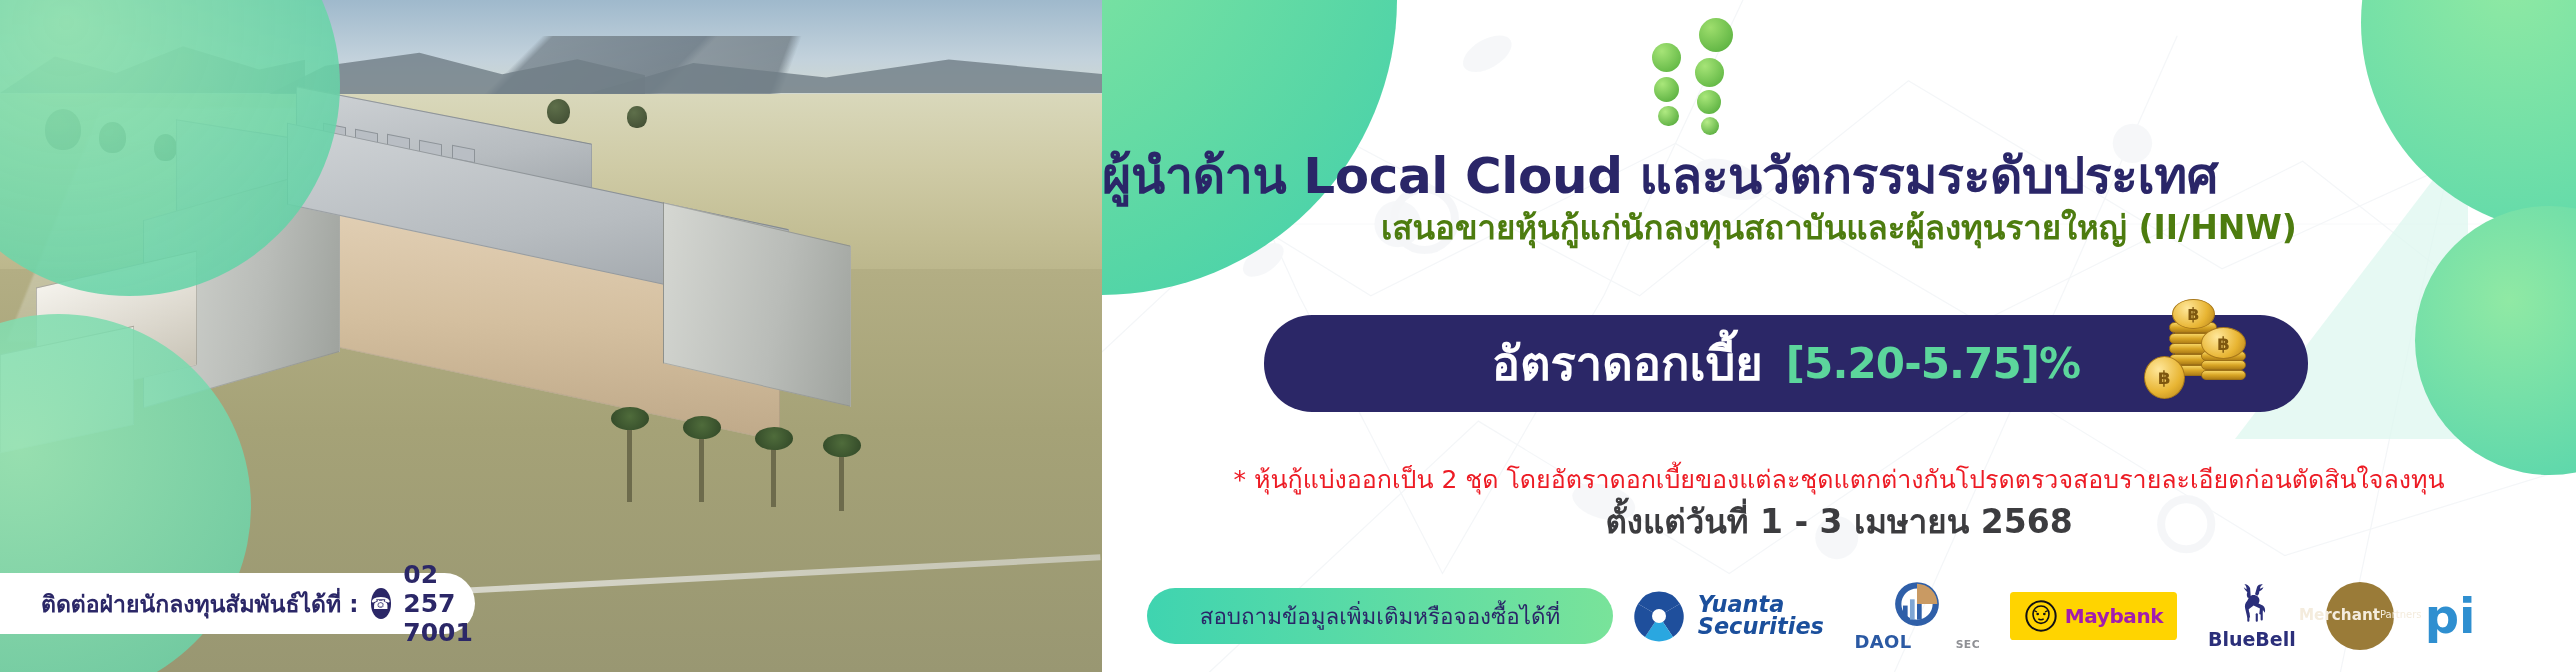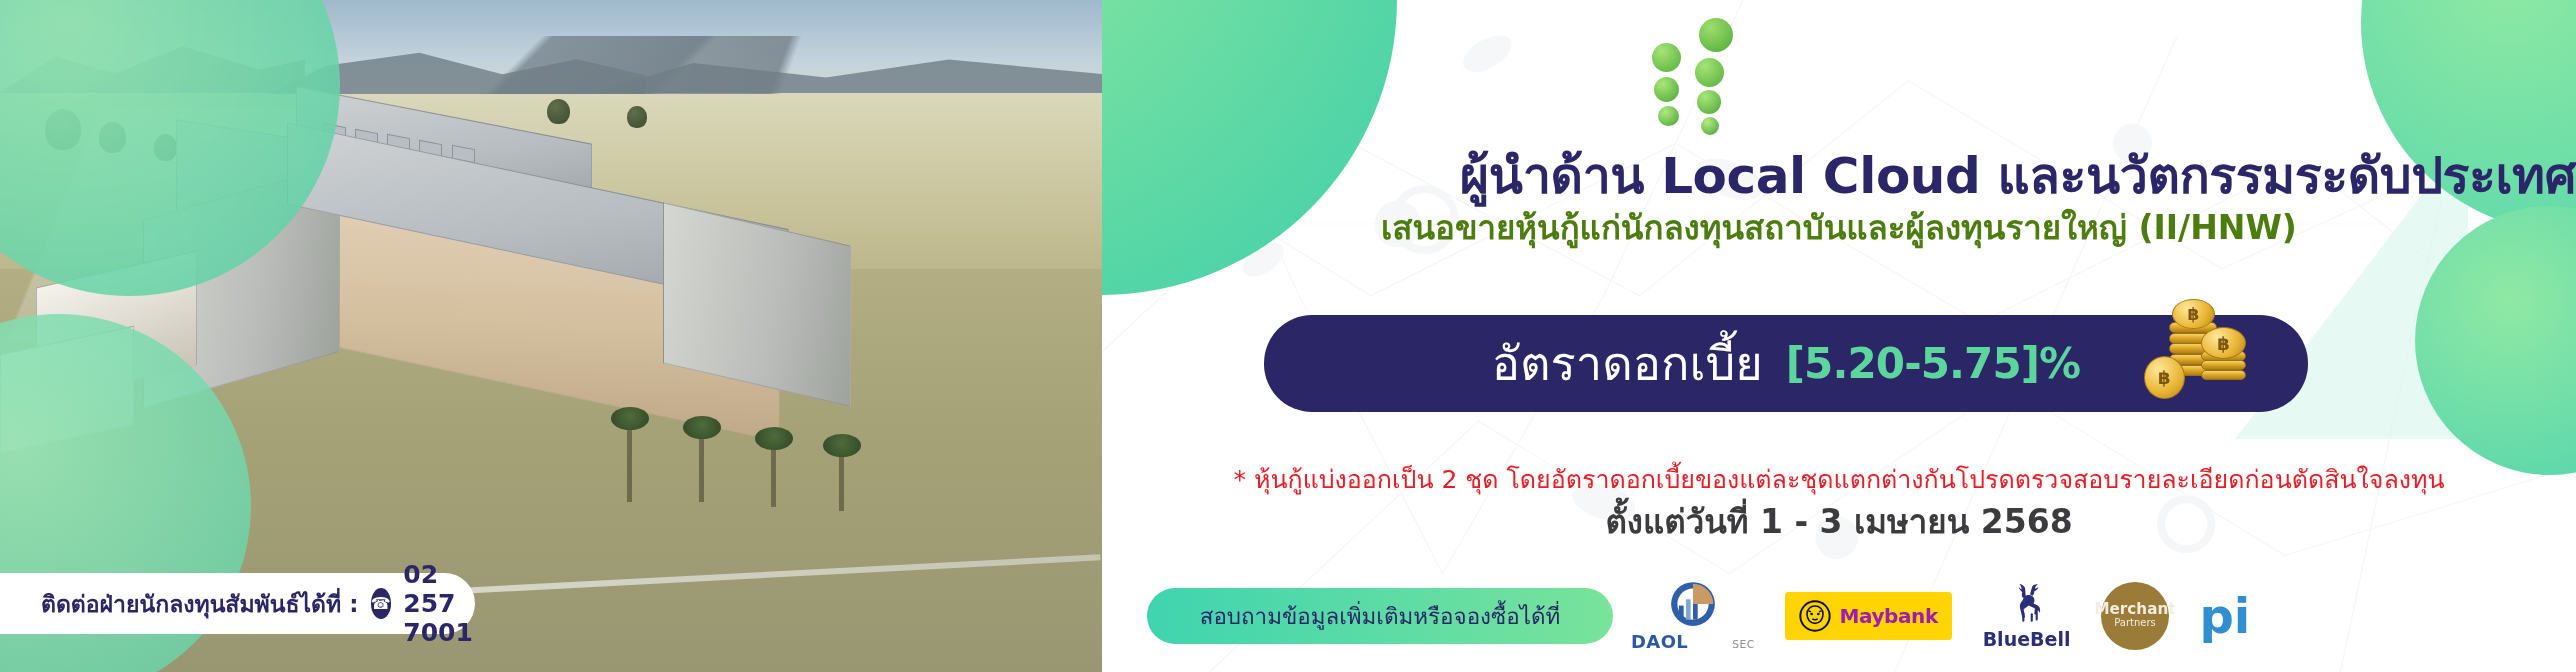--- a/index.html
+++ b/index.html
@@ -122,36 +122,36 @@
   .dot { position:absolute; border-radius:50%; }
   .inet-word {
     position:absolute; left:133px; top:47px;
     font-size:66px; font-weight:700; letter-spacing:-0.9px;
     color:#6b6f73; font-family:"DejaVu Sans","Liberation Sans",sans-serif;
   }
 
   
   .headline {
     position:absolute; left:0; top:136px; width:1474px;
-    text-align:right; color:#2a2668;
+    text-align:left; color:#2a2668;
     font-size:50px; font-weight:700; letter-spacing:-0.4px; white-space:nowrap;
   }
   .subhead {
     position:absolute; left:0; top:201px; width:1474px;
     text-align:center; color:#4d7c0f;
     font-size:33px; font-weight:700; white-space:nowrap;
   }
 
   
   .rate-badge {
     position:absolute; left:162px; top:315px; width:1044px; height:97px;
     background:#2b2767; border-radius:48px;
     display:flex; align-items:center; justify-content:center; gap:23px;
   }
-  .rate-label { color:#ffffff; font-size:47px; font-weight:400; }
+  .rate-label { color:#ffffff; font-size:47px; font-weight:700; }
   .rate-value { color:#5cd69c; font-size:42px; font-weight:700; letter-spacing:-0.9px; }
   .coins { position:absolute; right:59px; top:-20px; width:116px; height:125px; }
   .coin {
     position:absolute; border-radius:50%;
     background:radial-gradient(circle at 35% 30%,#ffe79a,#e8b533 60%,#b6831b 100%);
     border:1.8px solid #a9791a;
     display:flex; align-items:center; justify-content:center;
     color:#7d560f; font-weight:700;
   }
   .coin-stack {
@@ -180,31 +180,31 @@
   .partners {
     position:absolute; left:529px; top:573px; width:914px; height:85px;
     display:flex; align-items:center; gap:30.5px;
   }
   .plogo { display:flex; align-items:center; justify-content:center; }
 
   .yuanta-mark { position:relative; width:56px; height:56px; }
   .yuanta-txt { margin-left:10.8px; color:#1b4f9c; font-style:italic; font-weight:700;
                 font-size:22.4px; line-height:.96; text-align:left; }
   .daol-txt { color:#2b59a3; font-weight:700; font-size:18px; letter-spacing:0.4px; }
-  .daol-txt small { font-size:10.8px; color:#8f9095; font-weight:400;padding-left:44px; }
+  .daol-txt small { font-size:10.8px; color:#8f9095; font-weight:700;padding-left:44px; }
   .maybank {
     background:#ffd400; border-radius:3.6px; padding:8px 14.3px;
     display:flex; align-items:center; gap:8px;
   }
   .maybank-word { color:#a21caf; font-weight:700; font-size:20px; letter-spacing:-0.4px; }
   .bluebell-txt { color:#2b2f7a; font-weight:700; font-size:19px; }
   .merchant-circle {
     width:68px; height:68px; border-radius:50%;
     background:#9a7b38; color:#f4ecdd;
-    display:flex; flex-direction:column; align-items:center; justify-content:center;
+    display:flex; flex-direction:row; align-items:center; justify-content:center;
     line-height:1.05;
   }
   .merchant-circle b { font-size:15.2px; font-weight:700; }
   .merchant-circle span { font-size:10px; }
   .pi-logo { color:#2f8fd0; font-size:48px; font-weight:700; line-height:1; }
 
   
   .ir-card {
     position:absolute; left:0; top:573px; width:475px; height:61px;
     background:#ffffff; border-radius:0 30.5px 30.5px 0;
@@ -329,20 +329,35 @@
       </div>
     </div>
 
     <div class="footnote">* หุ้นกู้แบ่งออกเป็น 2 ชุด โดยอัตราดอกเบี้ยของแต่ละชุดแตกต่างกันโปรดตรวจสอบรายละเอียดก่อนตัดสินใจลงทุน</div>
     <div class="dateline">ตั้งแต่วันที่ 1 - 3 เมษายน 2568</div>
 
     <div class="contact-pill">สอบถามข้อมูลเพิ่มเติมหรือจองซื้อได้ที่</div>
 
     <div class="partners">
 
+      <div class="plogo">
+        <svg class="yuanta-mark" viewBox="0 0 64 64">
+          <circle cx="32" cy="32" r="30" fill="#ffffff"></circle>
+          <path d="M32 4a28 28 0 0 1 24 14L32 32z" fill="#1f4f9c"></path>
+          <path d="M56 18a28 28 0 0 1-8 38L32 32z" fill="#1f4f9c"></path>
+          <path d="M48 56a28 28 0 0 1-32 0L32 32z" fill="#2aa7e0"></path>
+          <path d="M16 56A28 28 0 0 1 8 18L32 32z" fill="#1f4f9c"></path>
+          <path d="M8 18A28 28 0 0 1 32 4L32 32z" fill="#1f4f9c"></path>
+          <circle cx="32" cy="32" r="8" fill="#ffffff"></circle>
+        </svg>
+        <div class="yuanta-txt">
+          <div>Yuanta</div>
+          <div>Securities</div>
+        </div>
+      </div>
 
       <div class="plogo" style="flex-direction:column;gap:2.7px;">
         <svg width="50" height="50" viewBox="0 0 64 64">
           <path d="M32 4a28 28 0 1 1-0.1 0z" fill="none"></path>
           <path d="M32 4A28 28 0 1 0 32 60 28 28 0 0 0 32 4zm0 8a20 20 0 1 1 0 40 20 20 0 0 1 0-40z" fill="#2f5fa8"></path>
           <path d="M32 6 A26 26 0 0 1 58 32 L32 32 Z" fill="#c99a63"></path>
           <rect x="14" y="34" width="6" height="18" fill="#2f5fa8"></rect>
           <rect x="23" y="26" width="6" height="26" fill="#7fa6d4"></rect>
           <rect x="32" y="32" width="6" height="20" fill="#2f5fa8"></rect>
         </svg>

